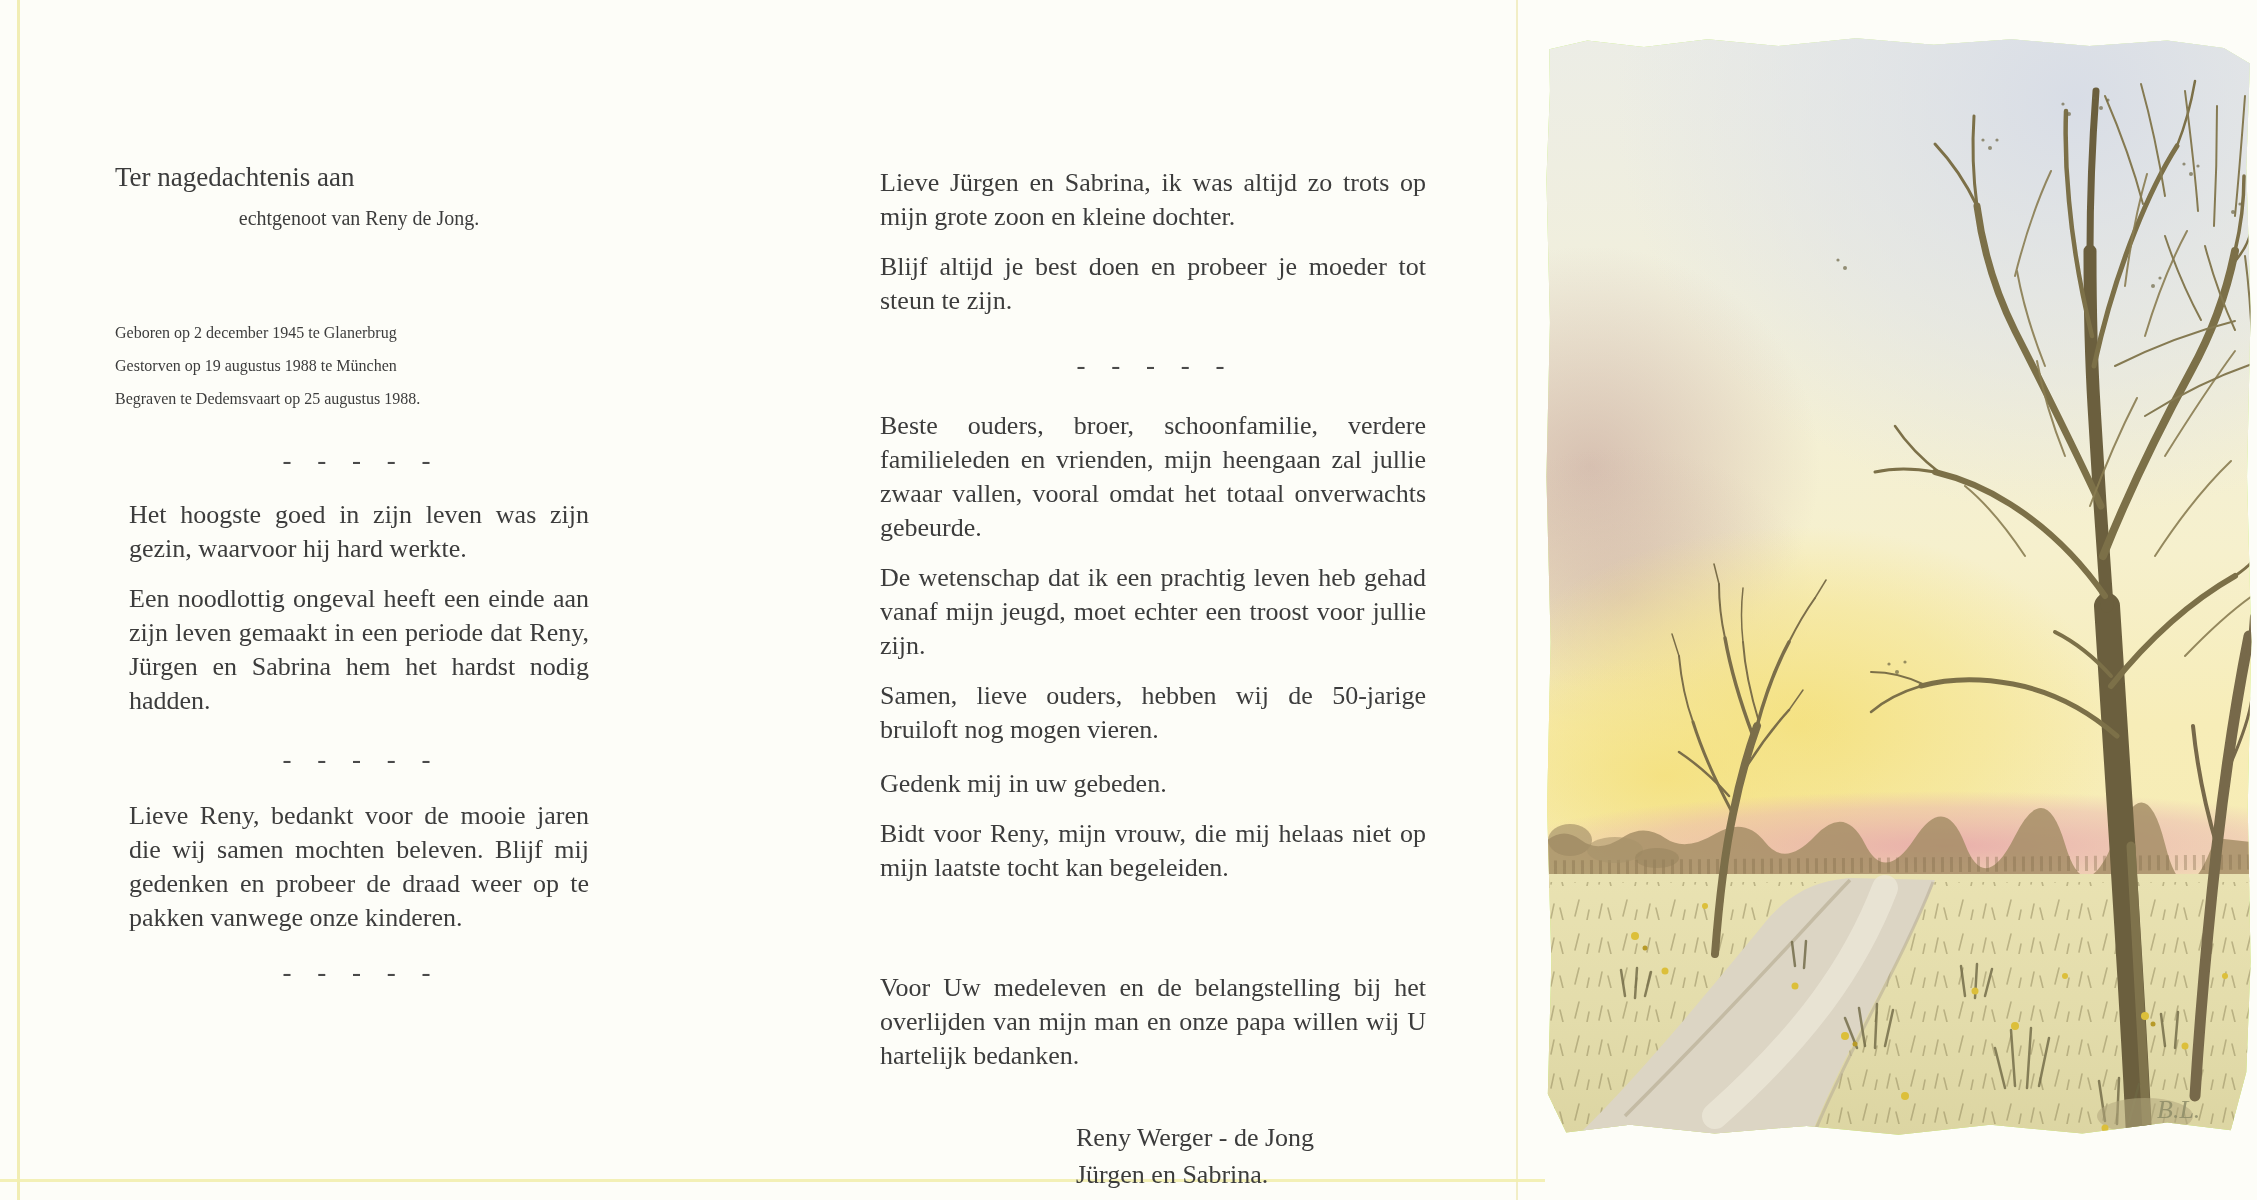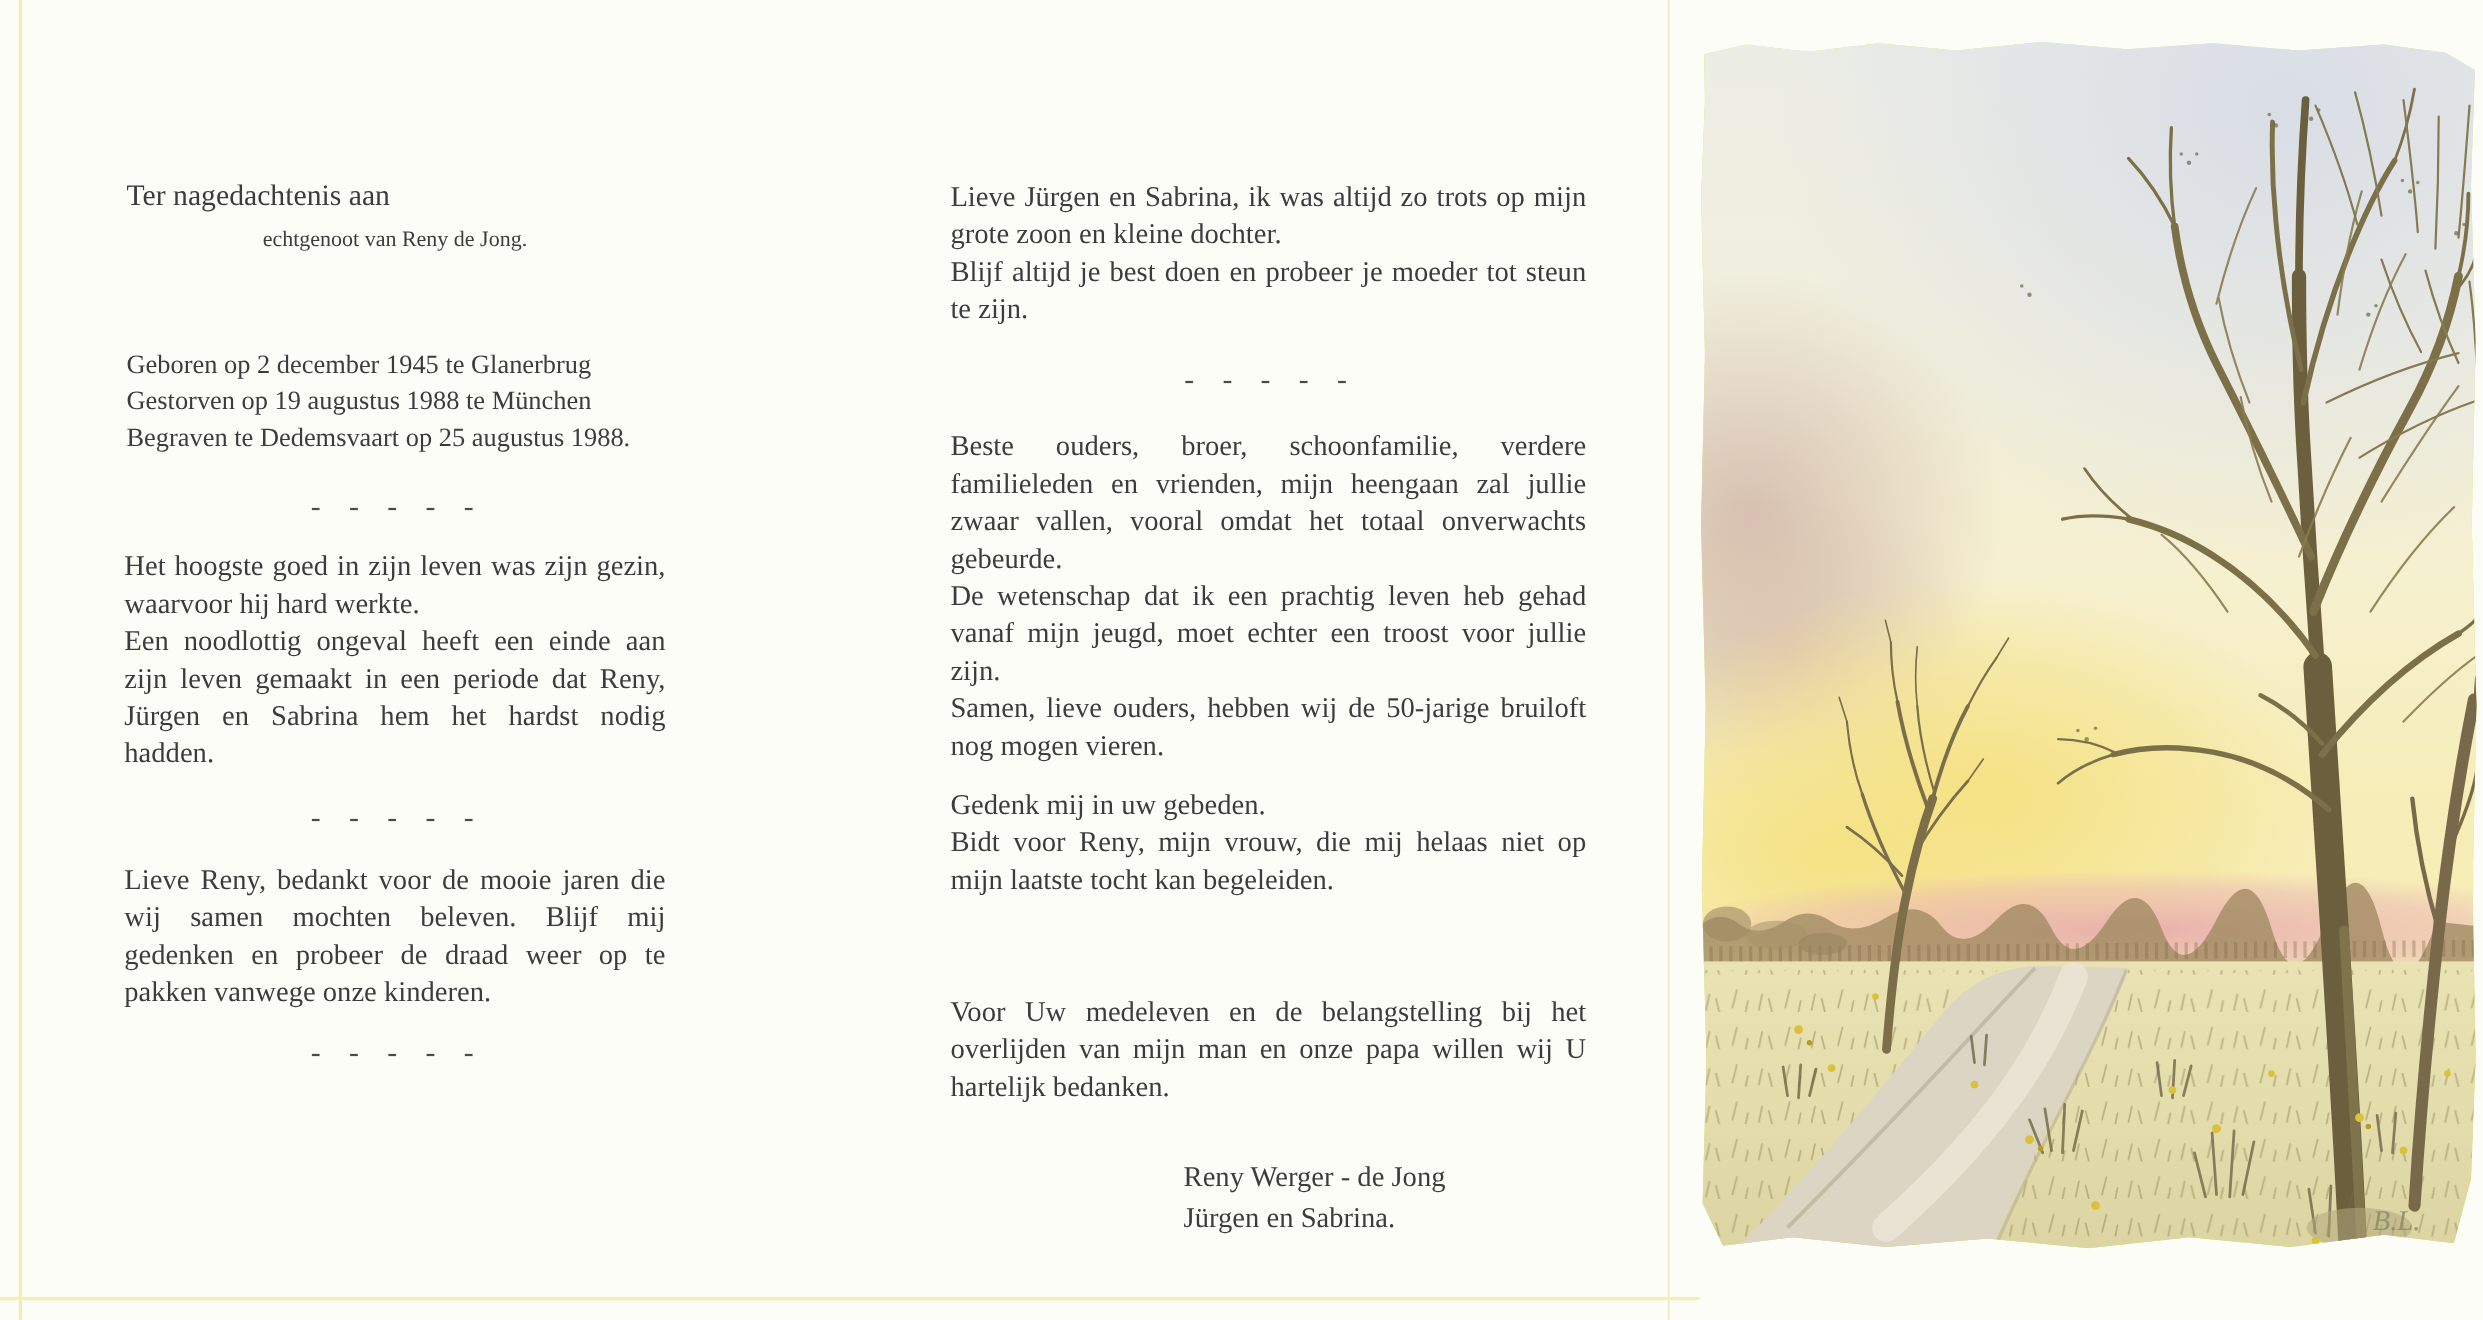--- a/index.html
+++ b/index.html
@@ -15,28 +15,28 @@
   .edge-line-bottom{position:absolute;left:0;top:1179px;width:1545px;height:3px;background:#f2eeae;opacity:.9;}
 
   .panel{position:absolute;top:150px;}
   .panel-left{left:113px;width:492px;}
   .panel-middle{left:864px;width:578px;}
 
   .intro{font-size:27px;margin:12px 0 0 2px;}
   .name{font-size:46px;font-style:italic;font-weight:normal;text-align:center;
         margin:26px 0 0;letter-spacing:1px;word-spacing:12px;color:#42413e;}
   .relation{font-size:20px;text-align:center;margin:14px 0 0;}
-  .vitals{margin:86px 0 0 2px;font-size:24px;line-height:33px;}
+  .vitals{margin:86px 0 0 2px;font-size:16px;line-height:33px;}
   .sep{text-align:center;font-size:27px;letter-spacing:5px;word-spacing:9px;color:#4a4a4a;}
   .mt30{margin-top:30px}.mt26{margin-top:26px}.mt22{margin-top:22px}
   .mt32{margin-top:32px}.mt28{margin-top:28px}.mt20{margin-top:20px}
   .mt86{margin-top:86px}.mt46{margin-top:46px}.mt12{margin-top:12px}.mt24{margin-top:24px}
 
   .para{font-size:26px;line-height:34px;text-align:justify;}
-  .para p{margin:0;}
+  .para p{margin:16px;}
   .signature{font-size:26px;line-height:37px;margin-left:212px;}
 
   
   .painting{
     position:absolute;left:1545px;top:36px;width:707px;height:1102px;margin:0;
     clip-path:polygon(0.6% 1.2%,6% 0.4%,14% 1%,23% 0.3%,33% 0.9%,44% 0.2%,55% 0.8%,66% 0.3%,
       77% 0.9%,88% 0.4%,96% 1.1%,99.7% 2.5%,99.2% 12%,99.8% 25%,99.3% 40%,99.9% 55%,99.4% 70%,
       99.8% 84%,99.2% 94%,97% 99.3%,88% 98.6%,76% 99.6%,63% 98.8%,50% 99.7%,37% 98.9%,24% 99.6%,
       12% 98.8%,3% 99.5%,0.4% 96%,0.9% 84%,0.3% 70%,0.8% 55%,0.2% 40%,0.7% 26%,0.2% 13%,0.7% 5%);
     background:#bef264;

